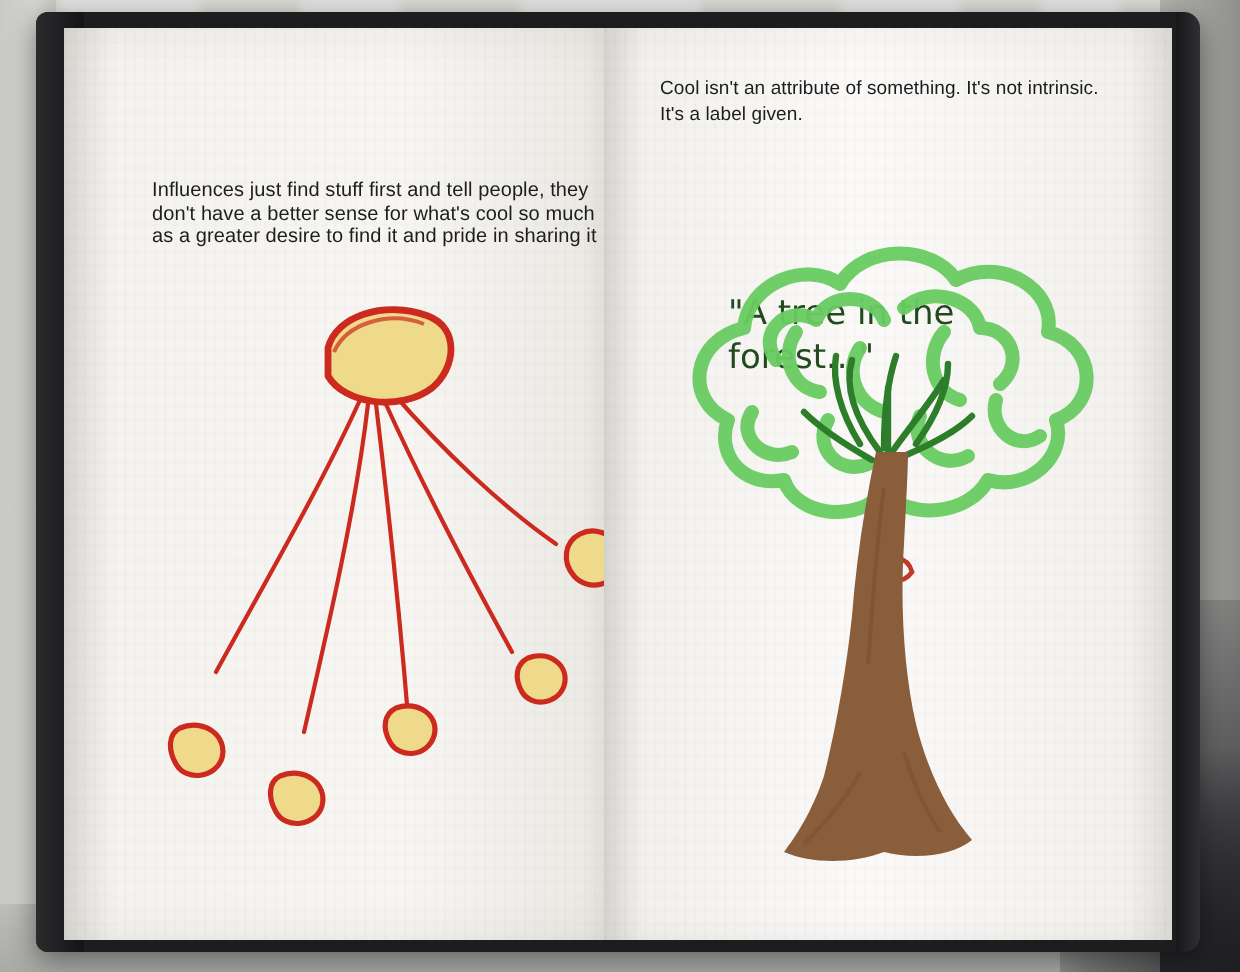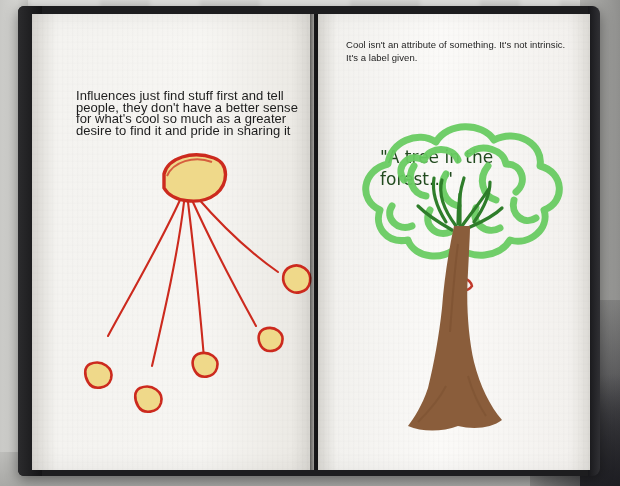--- a/index.html
+++ b/index.html
@@ -102,25 +102,26 @@
     overflow: hidden;
   }
   .page-left {
     left: 14px;
     width: 282px;
     background:
       linear-gradient(90deg, #dedcd7 0%, #f4f3f0 9%, #f7f6f3 60%, #eceae5 92%, #d9d7d2 100%);
     box-shadow: inset 0 0 26px rgba(0,0,0,0.07);
   }
   .page-right {
-    left: 300px;
+    left: 284px;
     width: 272px;
     background:
       linear-gradient(90deg, #dcdad5 0%, #f2f1ee 7%, #fbfaf8 45%, #f3f1ee 92%, #e2e0db 100%);
     box-shadow: inset 0 0 22px rgba(0,0,0,0.06);
+    padding-left: 12px;
   }
   .gutter {
     position: absolute;
     left: 292px;
     top: 8px;
     width: 12px;
     height: 456px;
     background: linear-gradient(90deg, rgba(0,0,0,0.55) 0%, rgba(0,0,0,0.22) 35%, rgba(0,0,0,0.35) 70%, rgba(0,0,0,0.6) 100%);
   }
   .page-grain {
@@ -130,21 +131,21 @@
       repeating-linear-gradient(90deg, rgba(0,0,0,0.018) 0px, rgba(0,0,0,0) 2px, rgba(0,0,0,0) 5px),
       repeating-linear-gradient(0deg, rgba(0,0,0,0.012) 0px, rgba(0,0,0,0) 3px, rgba(0,0,0,0) 7px);
     pointer-events: none;
   }
 
   
   .note-text {
     position: absolute;
     color: #1d1d1d;
     font-family: "Liberation Sans", sans-serif;
-    font-size: 13px;
+    font-size: 10px;
     line-height: 11.5px;
     letter-spacing: 0.05px;
   }
   .note-left {
     left: 44px;
     top: 76px;
     width: 224px;
   }
   .note-right {
     left: 28px;

